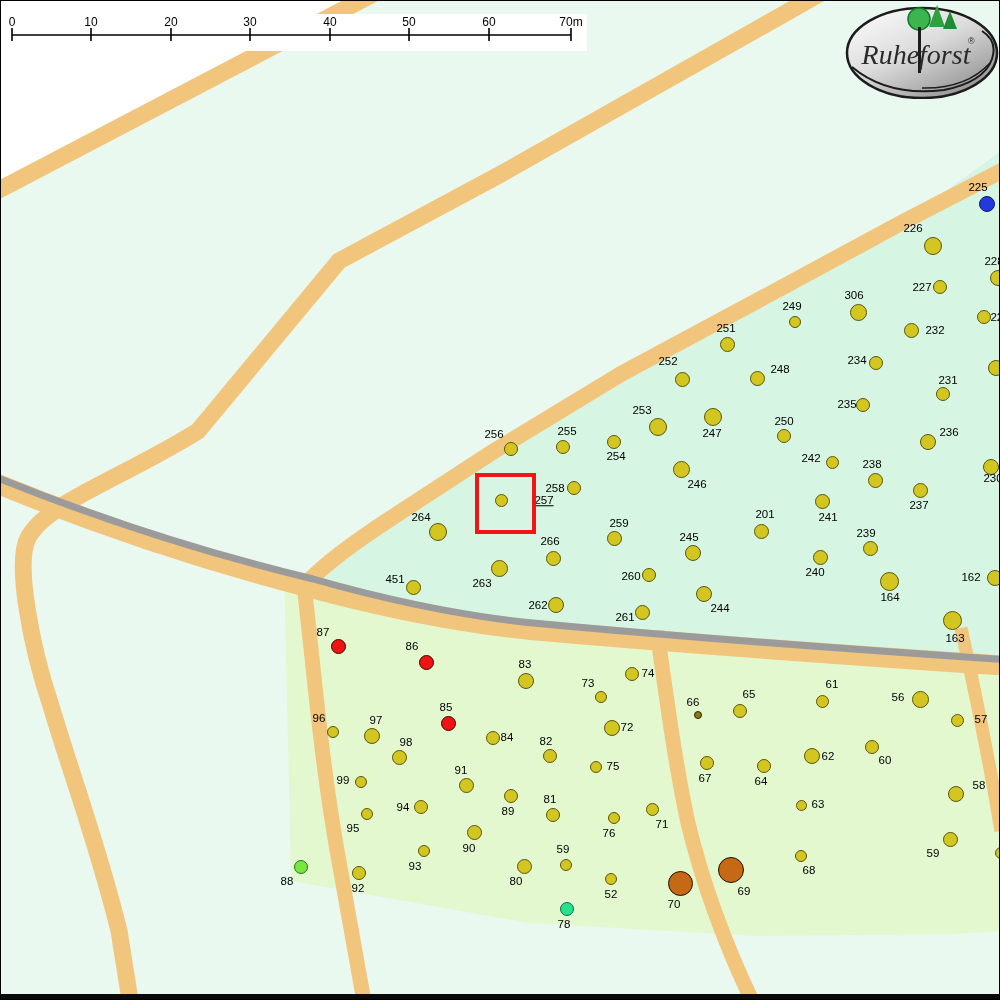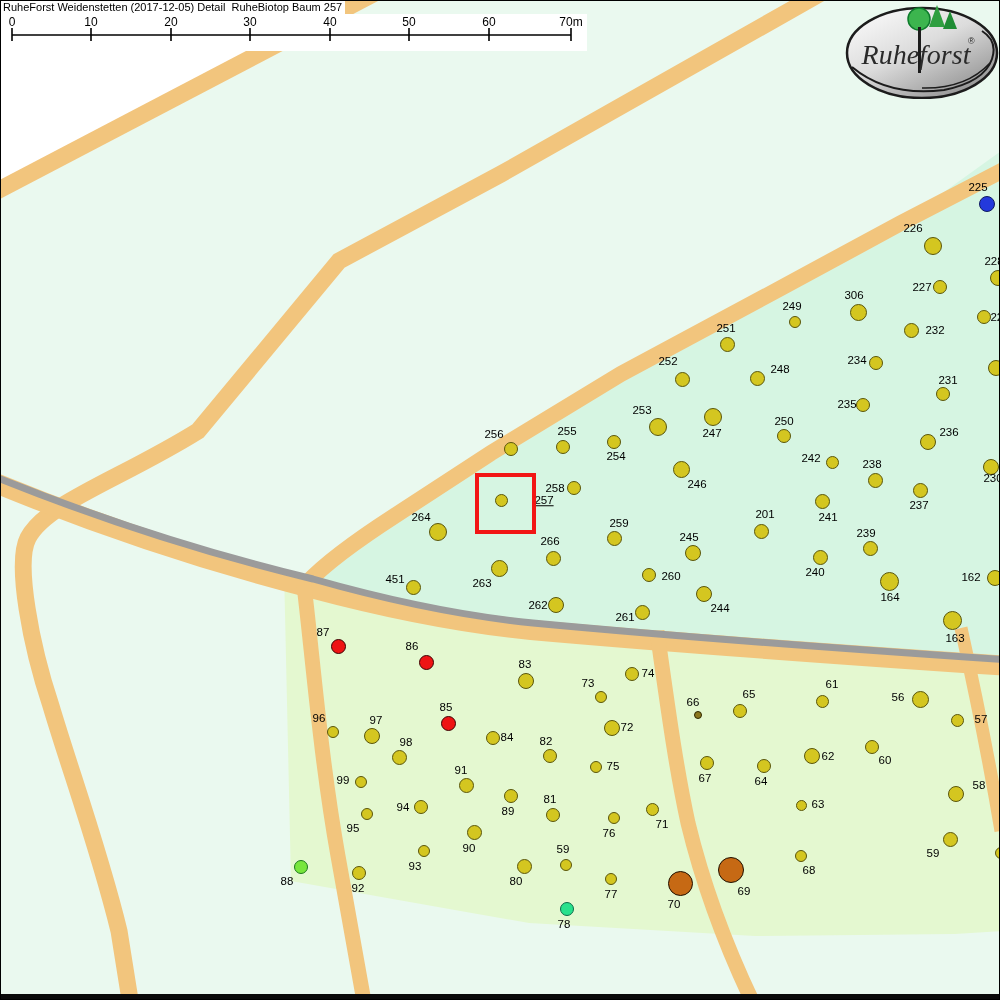--- a/index.html
+++ b/index.html
@@ -122,21 +122,21 @@
       <div class="tree-label" style="left: 566px; top: 431px;">255</div>
       <div class="tree-dot" style="left: 503px; top: 441px; height: 14px; width: 14px;"></div>
       <div class="tree-label" style="left: 493px; top: 434px;">256</div>
       <div class="tree-dot" style="left: 493.5px; top: 492.5px; height: 13px; width: 13px;"></div>
       <div class="tree-label" style="left: 543px; top: 500px; text-decoration: underline;">257</div>
       <div class="tree-dot" style="left: 566px; top: 480px; height: 14px; width: 14px;"></div>
       <div class="tree-label" style="left: 554px; top: 488px;">258</div>
       <div class="tree-dot" style="left: 605.5px; top: 529.5px; height: 15px; width: 15px;"></div>
       <div class="tree-label" style="left: 618px; top: 523px;">259</div>
       <div class="tree-dot" style="left: 641px; top: 567px; height: 14px; width: 14px;"></div>
-      <div class="tree-label" style="left: 630px; top: 576px; margin-left: 40px;">260</div>
+      <div class="tree-label" style="left: 630px; top: 576px;">260</div>
       <div class="tree-dot" style="left: 633.5px; top: 603.5px; height: 15px; width: 15px;"></div>
       <div class="tree-label" style="left: 624px; top: 617px;">261</div>
       <div class="tree-dot" style="left: 547px; top: 596px; height: 16px; width: 16px;"></div>
       <div class="tree-label" style="left: 537px; top: 605px;">262</div>
       <div class="tree-dot" style="left: 489.5px; top: 558.5px; height: 17px; width: 17px;"></div>
       <div class="tree-label" style="left: 481px; top: 583px;">263</div>
       <div class="tree-dot" style="left: 428px; top: 522px; height: 18px; width: 18px;"></div>
       <div class="tree-label" style="left: 420px; top: 517px;">264</div>
       <div class="tree-dot" style="left: 404.5px; top: 578.5px; height: 15px; width: 15px;"></div>
       <div class="tree-label" style="left: 394px; top: 579px;">451</div>
@@ -178,21 +178,21 @@
       <div class="tree-label" style="left: 626px; top: 727px;">72</div>
       <div class="tree-dot" style="left: 594px; top: 690px; height: 12px; width: 12px;"></div>
       <div class="tree-label" style="left: 587px; top: 683px;">73</div>
       <div class="tree-dot" style="left: 624px; top: 666px; height: 14px; width: 14px;"></div>
       <div class="tree-label" style="left: 647px; top: 673px;">74</div>
       <div class="tree-dot" style="left: 589px; top: 760px; height: 12px; width: 12px;"></div>
       <div class="tree-label" style="left: 612px; top: 766px;">75</div>
       <div class="tree-dot" style="left: 607px; top: 811px; height: 12px; width: 12px;"></div>
       <div class="tree-label" style="left: 608px; top: 833px;">76</div>
       <div class="tree-dot" style="left: 604px; top: 872px; height: 12px; width: 12px;"></div>
-      <div class="tree-label" style="left: 610px; top: 894px;">77</div>
+      <div class="tree-label" style="left: 610px; top: 894px;">52</div>
       <div class="tree-dot teal" style="left: 559px; top: 901px; height: 14px; width: 14px;"></div>
       <div class="tree-label" style="left: 563px; top: 924px;">78</div>
       <div class="tree-dot" style="left: 559px; top: 858px; height: 12px; width: 12px;"></div>
       <div class="tree-label" style="left: 562px; top: 849px;">59</div>
       <div class="tree-dot" style="left: 515.5px; top: 857.5px; height: 15px; width: 15px;"></div>
       <div class="tree-label" style="left: 515px; top: 881px;">80</div>
       <div class="tree-dot" style="left: 545px; top: 807px; height: 14px; width: 14px;"></div>
       <div class="tree-label" style="left: 549px; top: 799px;">81</div>
       <div class="tree-dot" style="left: 542px; top: 748px; height: 14px; width: 14px;"></div>
       <div class="tree-label" style="left: 545px; top: 741px;">82</div>
@@ -250,21 +250,20 @@
         <text x="329" y="12" text-anchor="middle" font-size="12" font-family="Liberation Sans, sans-serif" fill="#000">40</text>
         <line x1="408" y1="14" x2="408" y2="27" stroke="#000" stroke-width="1.6"></line>
         <text x="408" y="12" text-anchor="middle" font-size="12" font-family="Liberation Sans, sans-serif" fill="#000">50</text>
         <line x1="488" y1="14" x2="488" y2="27" stroke="#000" stroke-width="1.6"></line>
         <text x="488" y="12" text-anchor="middle" font-size="12" font-family="Liberation Sans, sans-serif" fill="#000">60</text>
         <line x1="570" y1="14" x2="570" y2="27" stroke="#000" stroke-width="1.6"></line>
         <text x="570" y="12" text-anchor="middle" font-size="12" font-family="Liberation Sans, sans-serif" fill="#000">70m</text>
       </svg>
   </div>
 
-  <div id="title-bar">RuheForst Weidenstetten (2017-12-05) Detail  RuheBiotop Baum 257</div>
 
   <div id="logo">
     <svg width="158" height="96" viewBox="0 0 158 96">
       <defs>
         <linearGradient id="lg" x1="0" y1="0" x2="0.8" y2="1">
           <stop offset="0" stop-color="#ffffff"></stop>
           <stop offset="0.5" stop-color="#dcdcdc"></stop>
           <stop offset="1" stop-color="#8f8f8f"></stop>
         </linearGradient>
       </defs>

